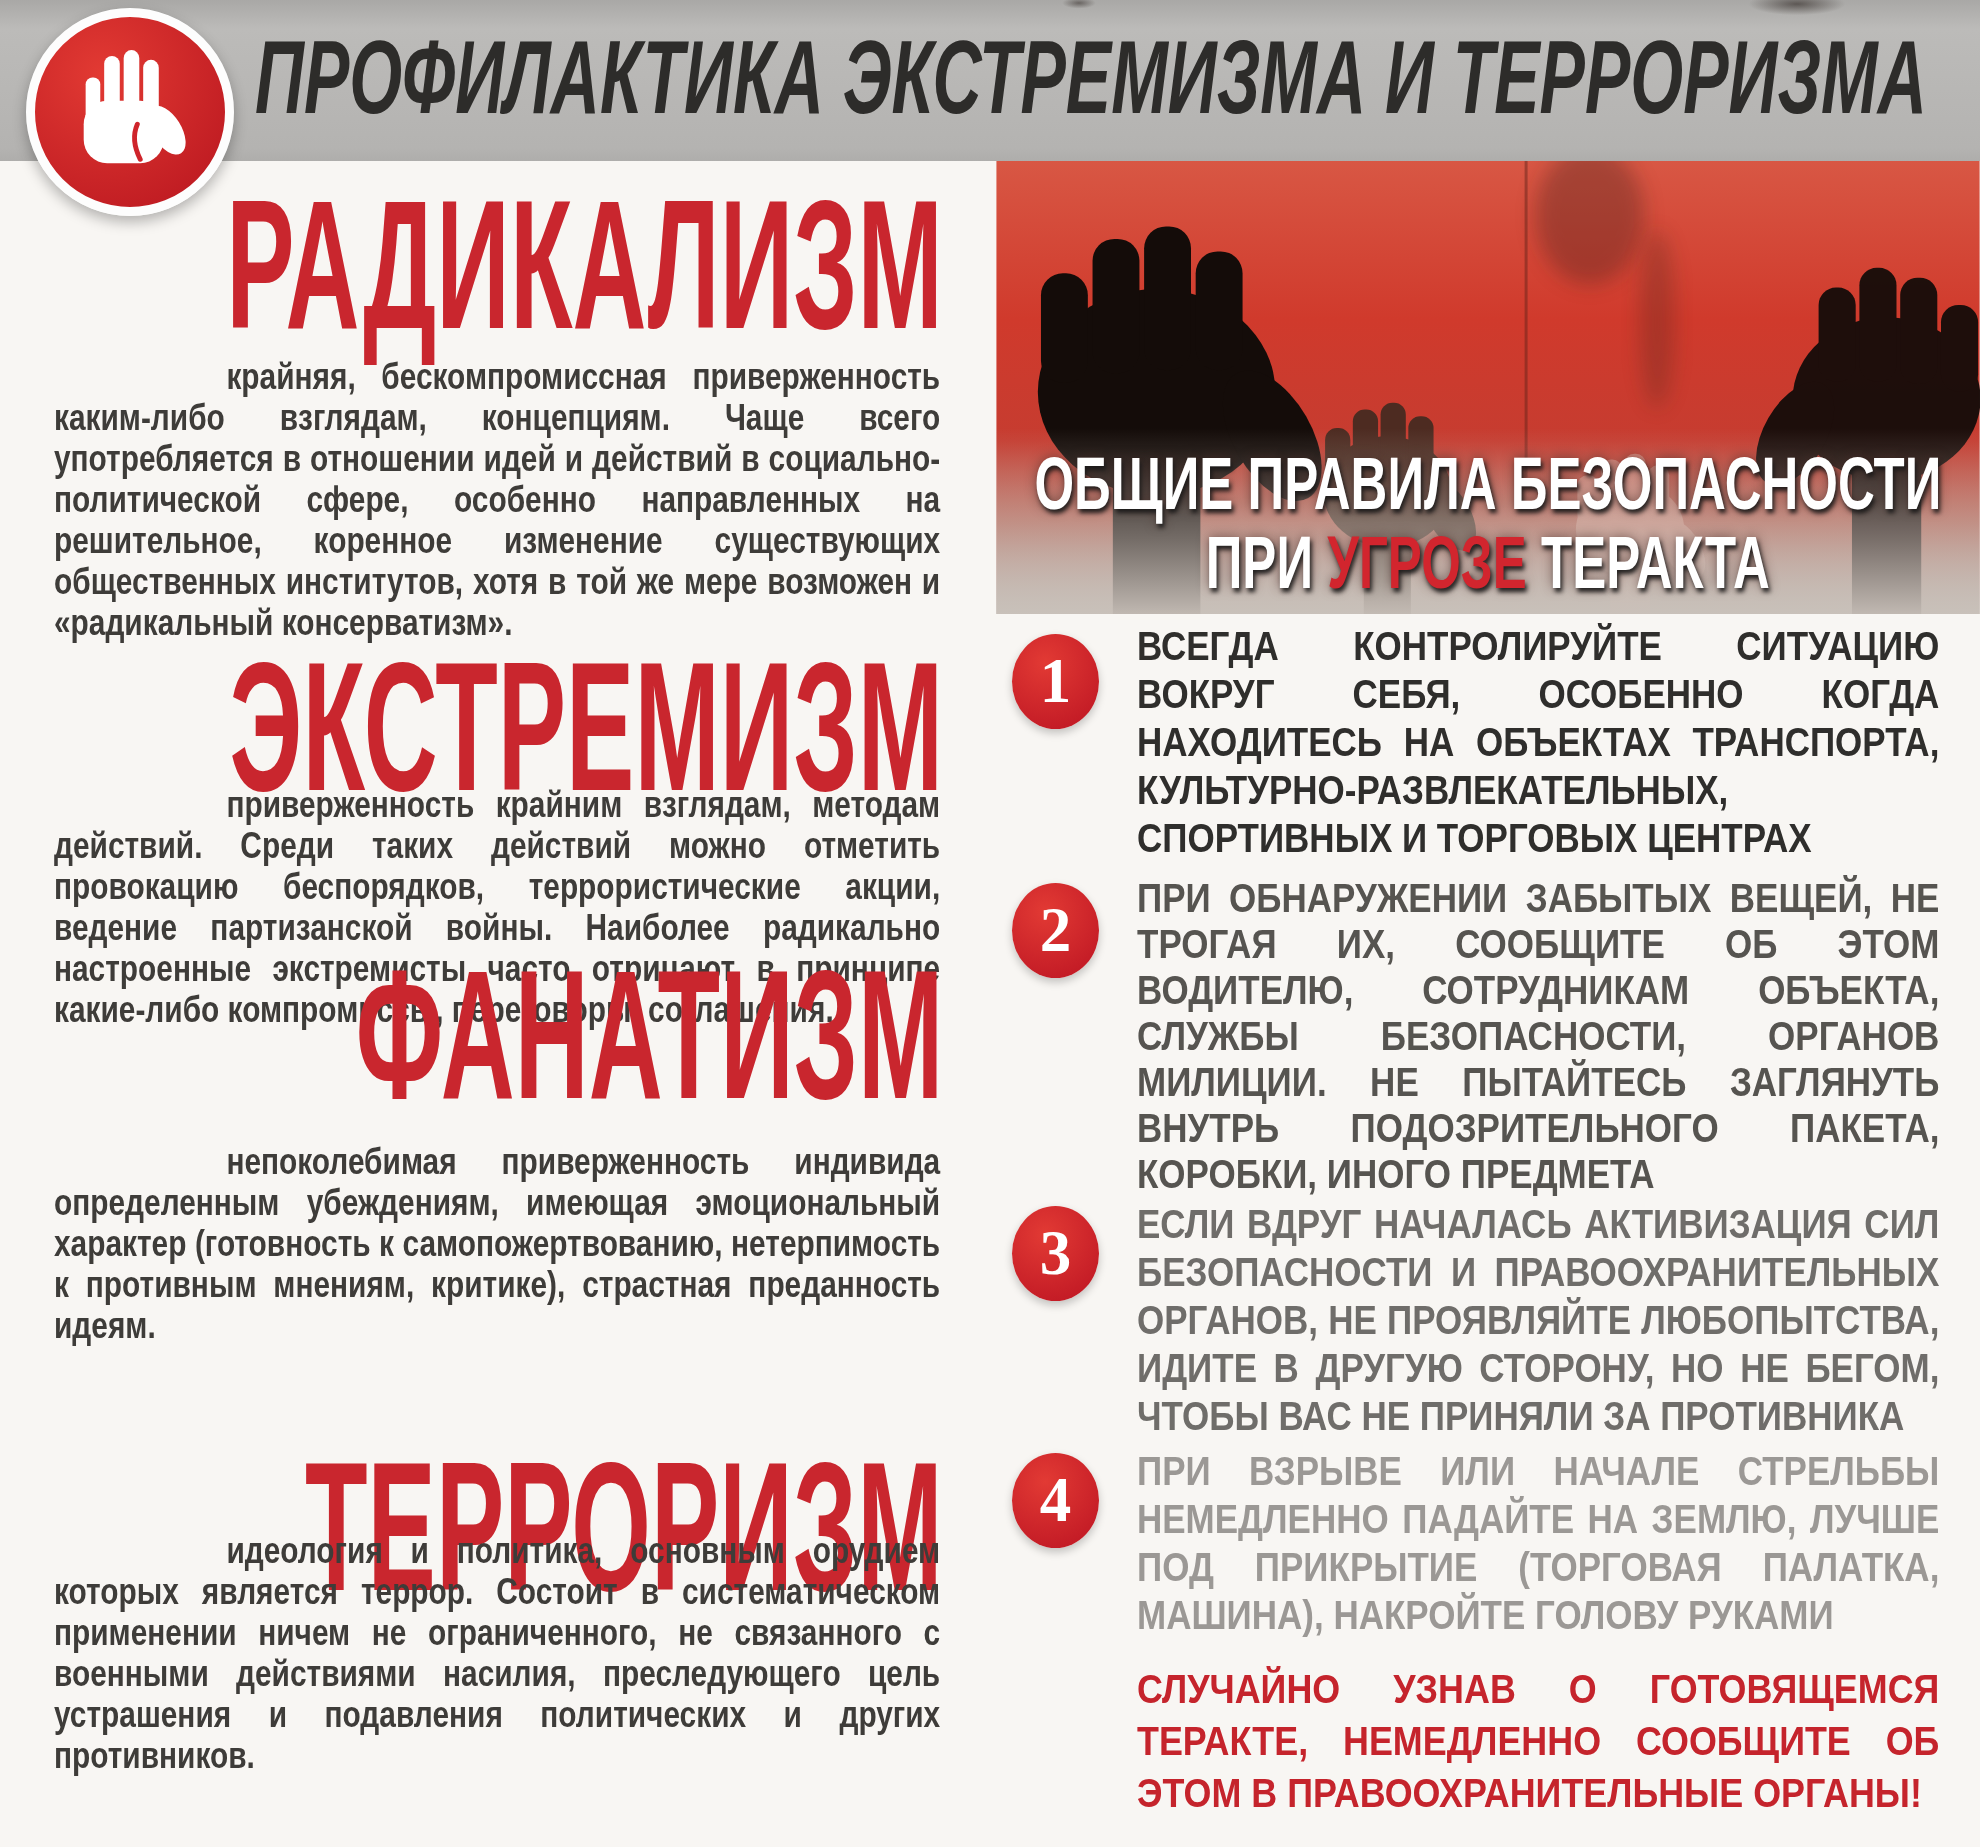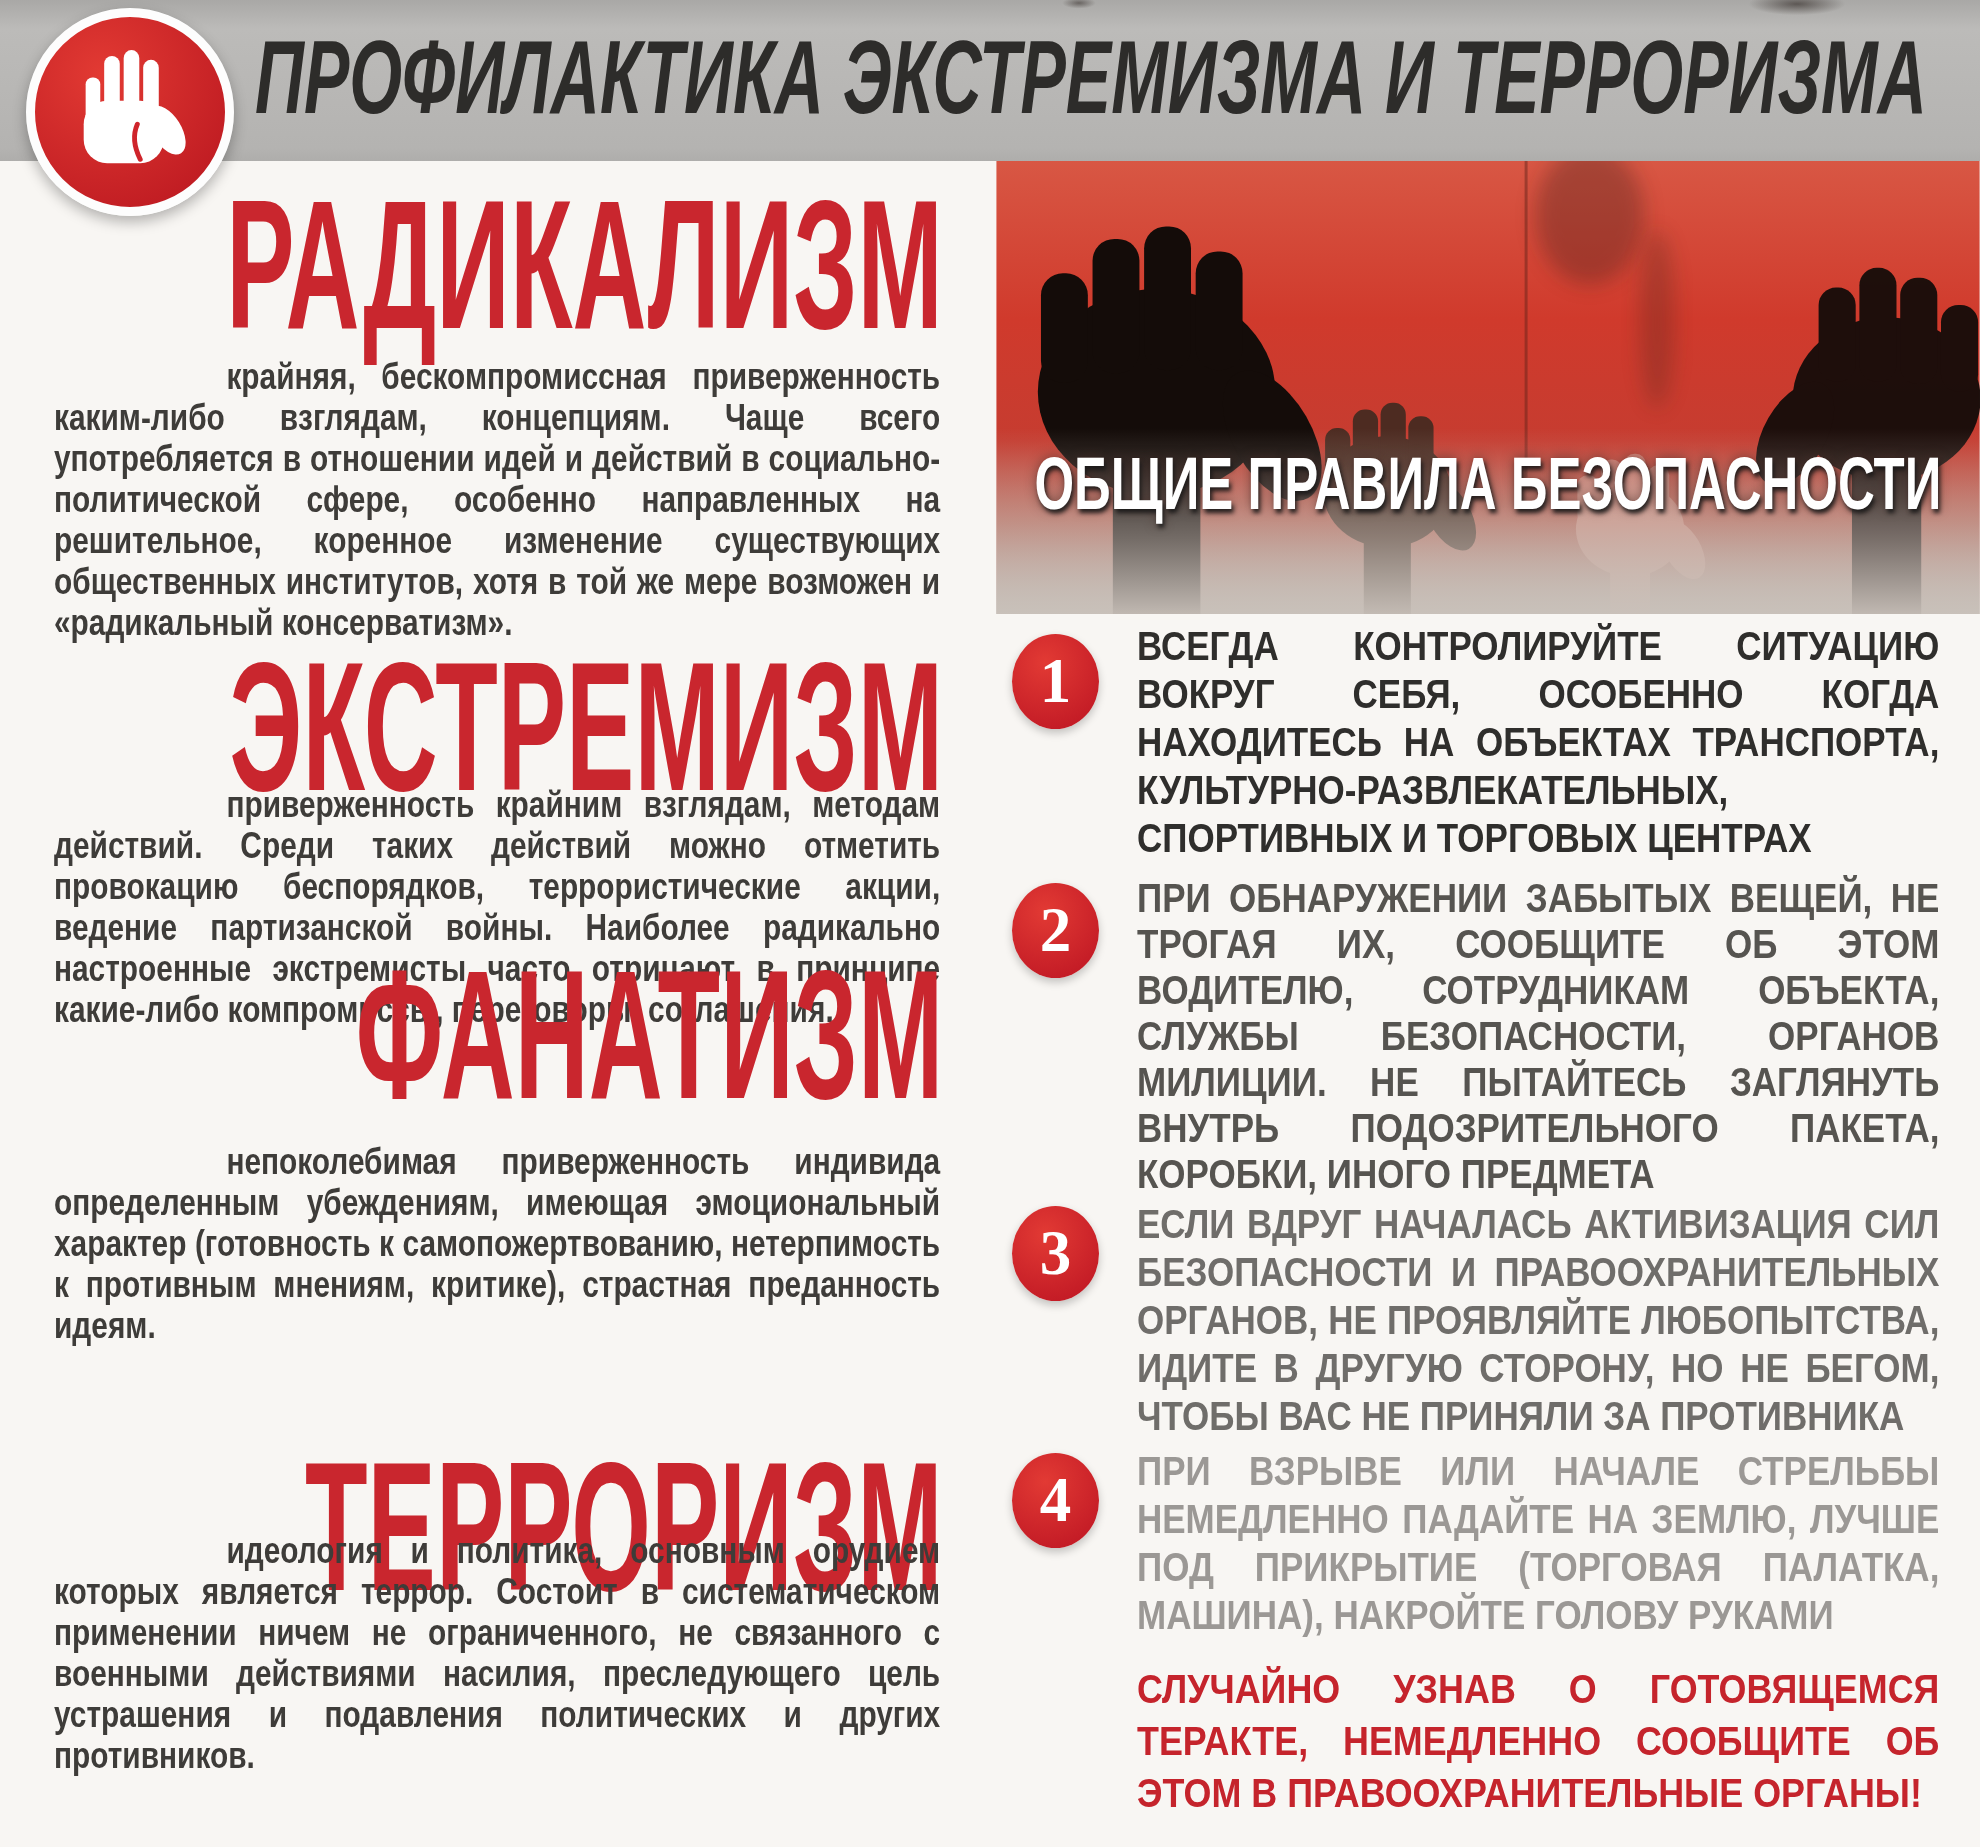--- a/index.html
+++ b/index.html
@@ -148,20 +148,23 @@
         <use href="#fist" transform="translate(560,250) scale(0.72)" fill="#e9b9ad" opacity="0.5"></use>
         <use href="#fist" transform="translate(300,190) scale(0.85)" fill="#38291f" opacity="0.85"></use>
         <use href="#fist" transform="translate(-15,-35) scale(1.58)" fill="#140c09"></use>
         <use href="#fist" transform="translate(1040,28) scale(-1.25,1.25)" fill="#170d0a" opacity="0.96"></use>
         <rect y="270" width="994" height="188" fill="url(#fade)"></rect>
       </svg>
 
       <div class="btitle" style="top:285px">
         <span class="scale">ОБЩИЕ ПРАВИЛА БЕЗОПАСНОСТИ</span>
       </div>
+      <div class="btitle" style="top:364px">
+        <span class="scale"><span>ПРИ</span> <span class="hl">УГРОЗЕ</span> <span>ТЕРАКТА</span></span>
+      </div>
     </div>
 
     <div>
 
       <div class="rule-badge" style="top:634px">
         <span>1</span>
       </div>
       <p class="rule-text rt1" style="top:622px">ВСЕГДА КОНТРОЛИРУЙТЕ СИТУАЦИЮ ВОКРУГ СЕБЯ, ОСОБЕННО КОГДА НАХОДИТЕСЬ НА ОБЪЕКТАХ ТРАНСПОРТА, КУЛЬТУРНО-РАЗВЛЕКАТЕЛЬНЫХ, СПОРТИВНЫХ И ТОРГОВЫХ ЦЕНТРАХ</p>
 
       <div class="rule-badge" style="top:883px">

